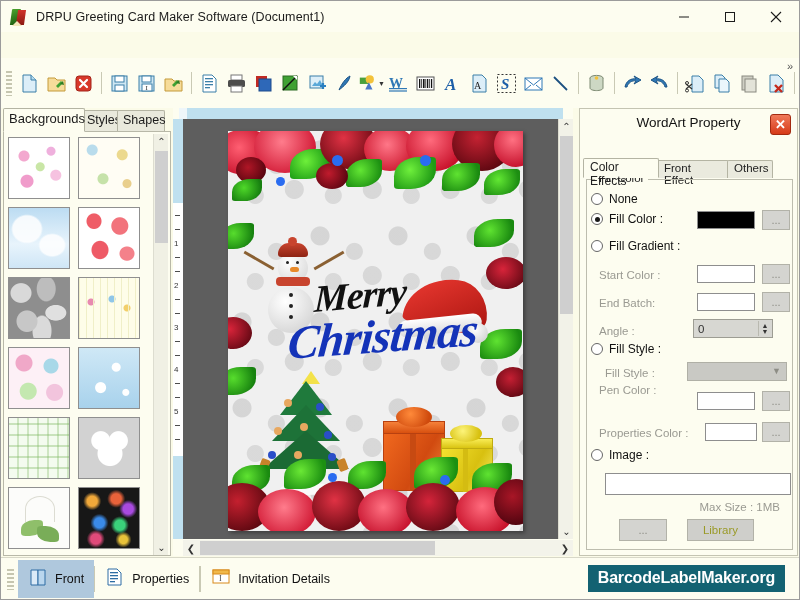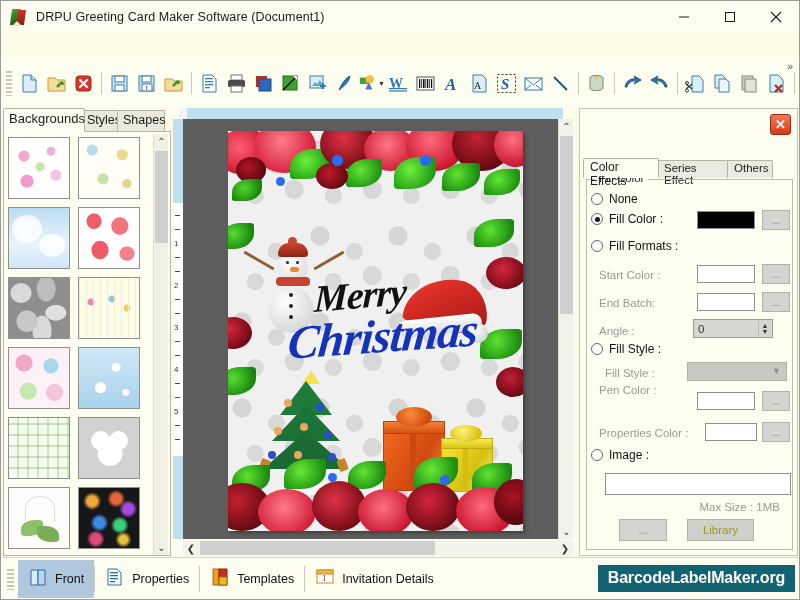--- a/index.html
+++ b/index.html
@@ -160,21 +160,21 @@
   .bottombar { position:absolute; left:0; bottom:0; width:100%; height:42px;
                background:#fdfdf0; border-top:1px solid #d8d8c8;
                display:flex; align-items:center; }
   .bb-grip { width:7px; height:22px; margin:0 4px 0 6px;
           background-image:radial-gradient(circle, #c6c6b0 45%, transparent 46%);
           background-size:3px 4px; }
   .bb-item { display:flex; align-items:center; height:38px; padding:0 10px; gap:7px;
              font-size:12.5px; color:#111; }
   .bb-item.active { background:#afc8dd; }
   .bb-sep { width:1px; height:26px; background:#c9c9b4; }
-  .brand { margin-left:auto; margin-right:4px; background:#136272; color:#fff;
+  .brand { margin-left:auto; margin-right:14px; background:#136272; color:#fff;
            font-size:16px; font-weight:bold; padding:4px 10px 5px 10px;
            font-family:"Liberation Sans", sans-serif; letter-spacing:-.2px; }
 </style>
 </head>
 <body>
 
 <div class="app">
 
   <div class="titlebar">
     <div class="app-icon">
@@ -655,46 +655,47 @@
     </div>
 
     <div class="hscroll">
       <div class="arrow" style="left:0">❮</div>
       <div class="bar"></div>
       <div class="arrow" style="right:0">❯</div>
     </div>
   </div>
 
   <div class="proppanel">
+    <div class="prop-title">WordArt Property</div>
     <div class="prop-close">✕</div>
 
     <div class="ptabs">
       <div class="ptab active" style="left:0;width:76px;">Color Effects</div>
-      <div class="ptab" style="left:74px;width:72px;">Series Effect</div>
+      <div class="ptab" style="left:74px;width:72px;">Front Effect</div>
       <div class="ptab" style="left:144px;width:46px;">Others</div>
     </div>
 
     <div class="group">
       <div class="group-legend">Fill Color</div>
 
       <div class="row" style="top:12px;">
         <div class="radio"></div>
         <div class="rlabel">None</div>
       </div>
 
       <div class="row" style="top:32px;">
         <div class="radio on"></div>
         <div class="rlabel">Fill Color :</div>
       </div>
       <div class="swatch" style="position:absolute;left:110px;top:31px;width:58px;height:18px;background:#000000;"></div>
       <div class="btn-dots" style="position:absolute;left:175px;top:30px;width:28px;height:20px;">...</div>
 
       <div class="row" style="top:59px;">
         <div class="radio"></div>
-        <div class="rlabel">Fill Formats :</div>
+        <div class="rlabel">Fill Gradient :</div>
       </div>
 
       <div class="flabel" style="position:absolute;left:12px;top:89px;">Start Color :</div>
       <div class="textbox" style="position:absolute;left:110px;top:85px;width:58px;height:18px;"></div>
       <div class="btn-dots" style="position:absolute;left:175px;top:84px;width:28px;height:20px;">...</div>
 
       <div class="flabel" style="position:absolute;left:12px;top:117px;">End Batch:</div>
       <div class="textbox" style="position:absolute;left:110px;top:113px;width:58px;height:18px;"></div>
       <div class="btn-dots" style="position:absolute;left:175px;top:112px;width:28px;height:20px;">...</div>
 
@@ -762,30 +763,20 @@
               <rect x="5" y="8" width="8" height="1.3"></rect>
               <rect x="5" y="11" width="8" height="1.3"></rect>
               <rect x="5" y="14" width="5" height="1.3"></rect>
             </g>
           </svg>
       </span>
       <span>Properties</span>
     </div>
     <div class="bb-sep"></div>
 
-    <div class="bb-item">
-      <span>
-        <svg width="20" height="20" viewBox="0 0 20 20">
-            <path d="M3 2h6v16H3z" fill="#e8a020" stroke="#a86a08"></path>
-            <path d="M9 2h8v16H9z" fill="#c4301e" stroke="#8a1c10"></path>
-            <path d="M9 10h8v8H9z" fill="#e8b82a" stroke="#a86a08"></path>
-          </svg>
-      </span>
-      <span>Templates</span>
-    </div>
     <div class="bb-sep"></div>
 
     <div class="bb-item">
       <span>
         <svg width="20" height="20" viewBox="0 0 20 20">
             <rect x="2" y="3" width="16" height="13" fill="#fff" stroke="#d88a1a"></rect>
             <rect x="2" y="3" width="16" height="4" fill="#f0b84a" stroke="#d88a1a"></rect>
             <text x="8" y="14" font-size="8" fill="#444" font-family="serif">I</text>
           </svg>
       </span>

